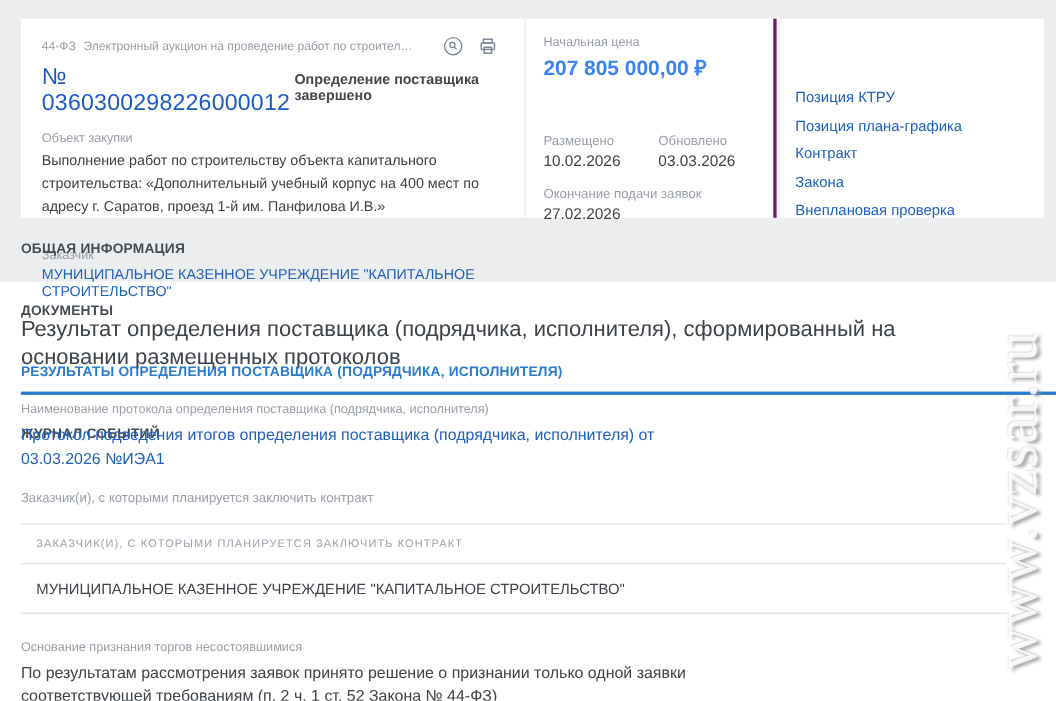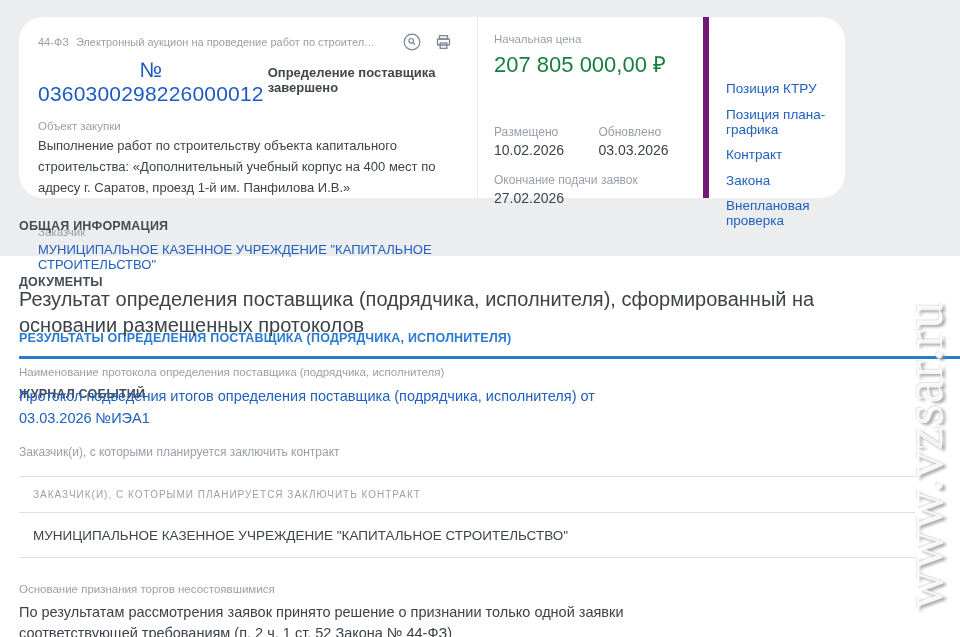--- a/index.html
+++ b/index.html
@@ -8,51 +8,50 @@
     font-family:"Liberation Sans", sans-serif;
     background:#ffffff;
     color:#3e4449;
     position:relative;
   }
   
   .top-section { background:#ecedef; height:256px; padding-top:17px; }
   .card {
     background:#ffffff;
     margin-left:19px;
-    width:826px;
+    width:930px;
     height:181px;
     display:flex;
-    border-radius:24px;
   }
   .card-col1 { width:458px; padding:16px 0 0 19px; }
   .card-col2 { width:226px; padding:16px 0 0 16px; border-left:1px solid #e7e8ea; }
-  .card-col3 { flex:1; padding:64px 0 0 17px; border-left:6px solid #701a75; }
+  .card-col3 { flex:1; padding:64px 0 0 17px; border-left:3px solid #701a75; }
 
   .meta-row { display:flex; align-items:center; width:440px; }
   .law { font-size:11px; color:#999fa8; white-space:nowrap; margin-right:7px; }
   .method {
     font-size:11px; color:#999fa8;
     white-space:nowrap; overflow:hidden; text-overflow:ellipsis;
     max-width:300px;
   }
   .meta-icons { margin-left:auto; padding-right:26px; display:flex; gap:14px; align-items:center; }
   .icon-btn { cursor:pointer; display:inline-flex; }
 
   .num-row { margin-top:7px; display:flex; align-items:baseline; }
-  .notice-number { font-size:21px; font-weight:500; color:#1d5bc4; letter-spacing:.2px;text-align:center; }
+  .notice-number { font-size:21px; font-weight:500; color:#1d5bc4; letter-spacing:.2px; }
   .notice-status { font-size:13px; font-weight:700; color:#42474c; margin-left:4px; }
 
   .lbl { font-size:11.5px; color:#999fa8; }
   .card-col1 .lbl-object { margin-top:14px; }
   .object-text { margin-top:4px; font-size:13px; line-height:1.6; color:#3d4348; width:440px; }
   .lbl-customer { margin-top:28px; }
   .customer-link { display:inline-block; margin-top:4px; font-size:13px; color:#2160bd; text-decoration:none; cursor:pointer; }
 
   .price-label { font-size:11.5px; color:#999fa8; }
-  .price-value { font-size:22px; font-weight:400; color:#15803d; margin-top:3px; }
+  .price-value { font-size:19px; font-weight:700; color:#3b82f6; margin-top:3px; }
   .dates-row { display:flex; margin-top:47px; }
   .date-block { width:106px; }
   .date-lbl { font-size:12px; color:#999fa8; }
   .date-val { font-size:14px; color:#3d4348; margin-top:3px; }
   .deadline-block { margin-top:15px; }
 
   .side-link { display:block; font-size:13.5px; color:#2160bd; text-decoration:none; margin-bottom:10.5px; cursor:pointer; }
 
   
   .tabs { display:flex; gap:28px; margin:21px 0 0 19px;flex-direction:column; }

